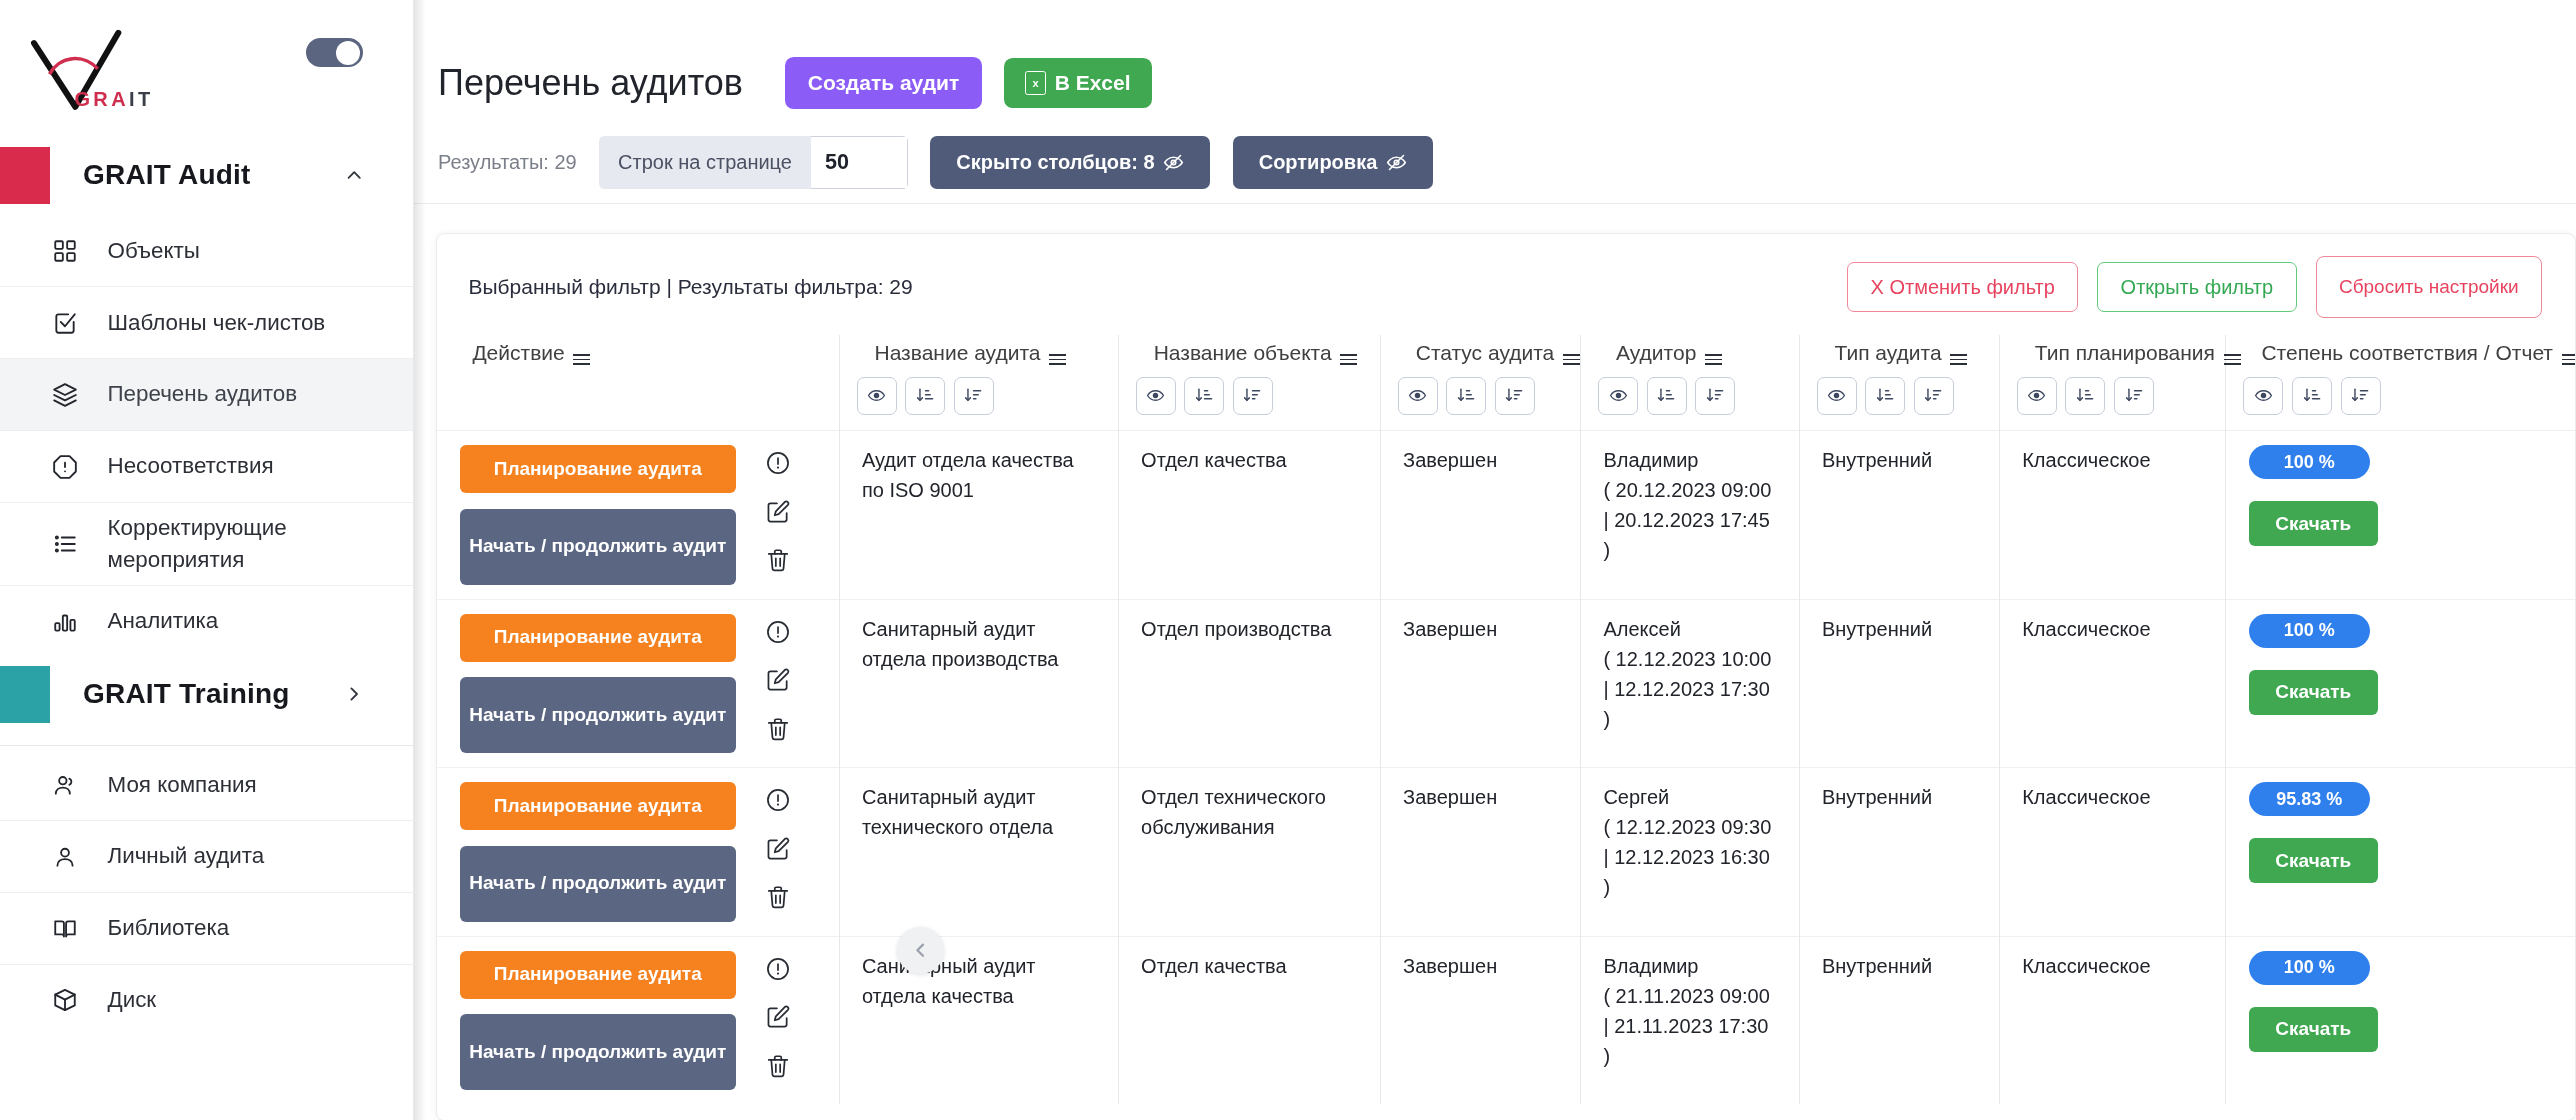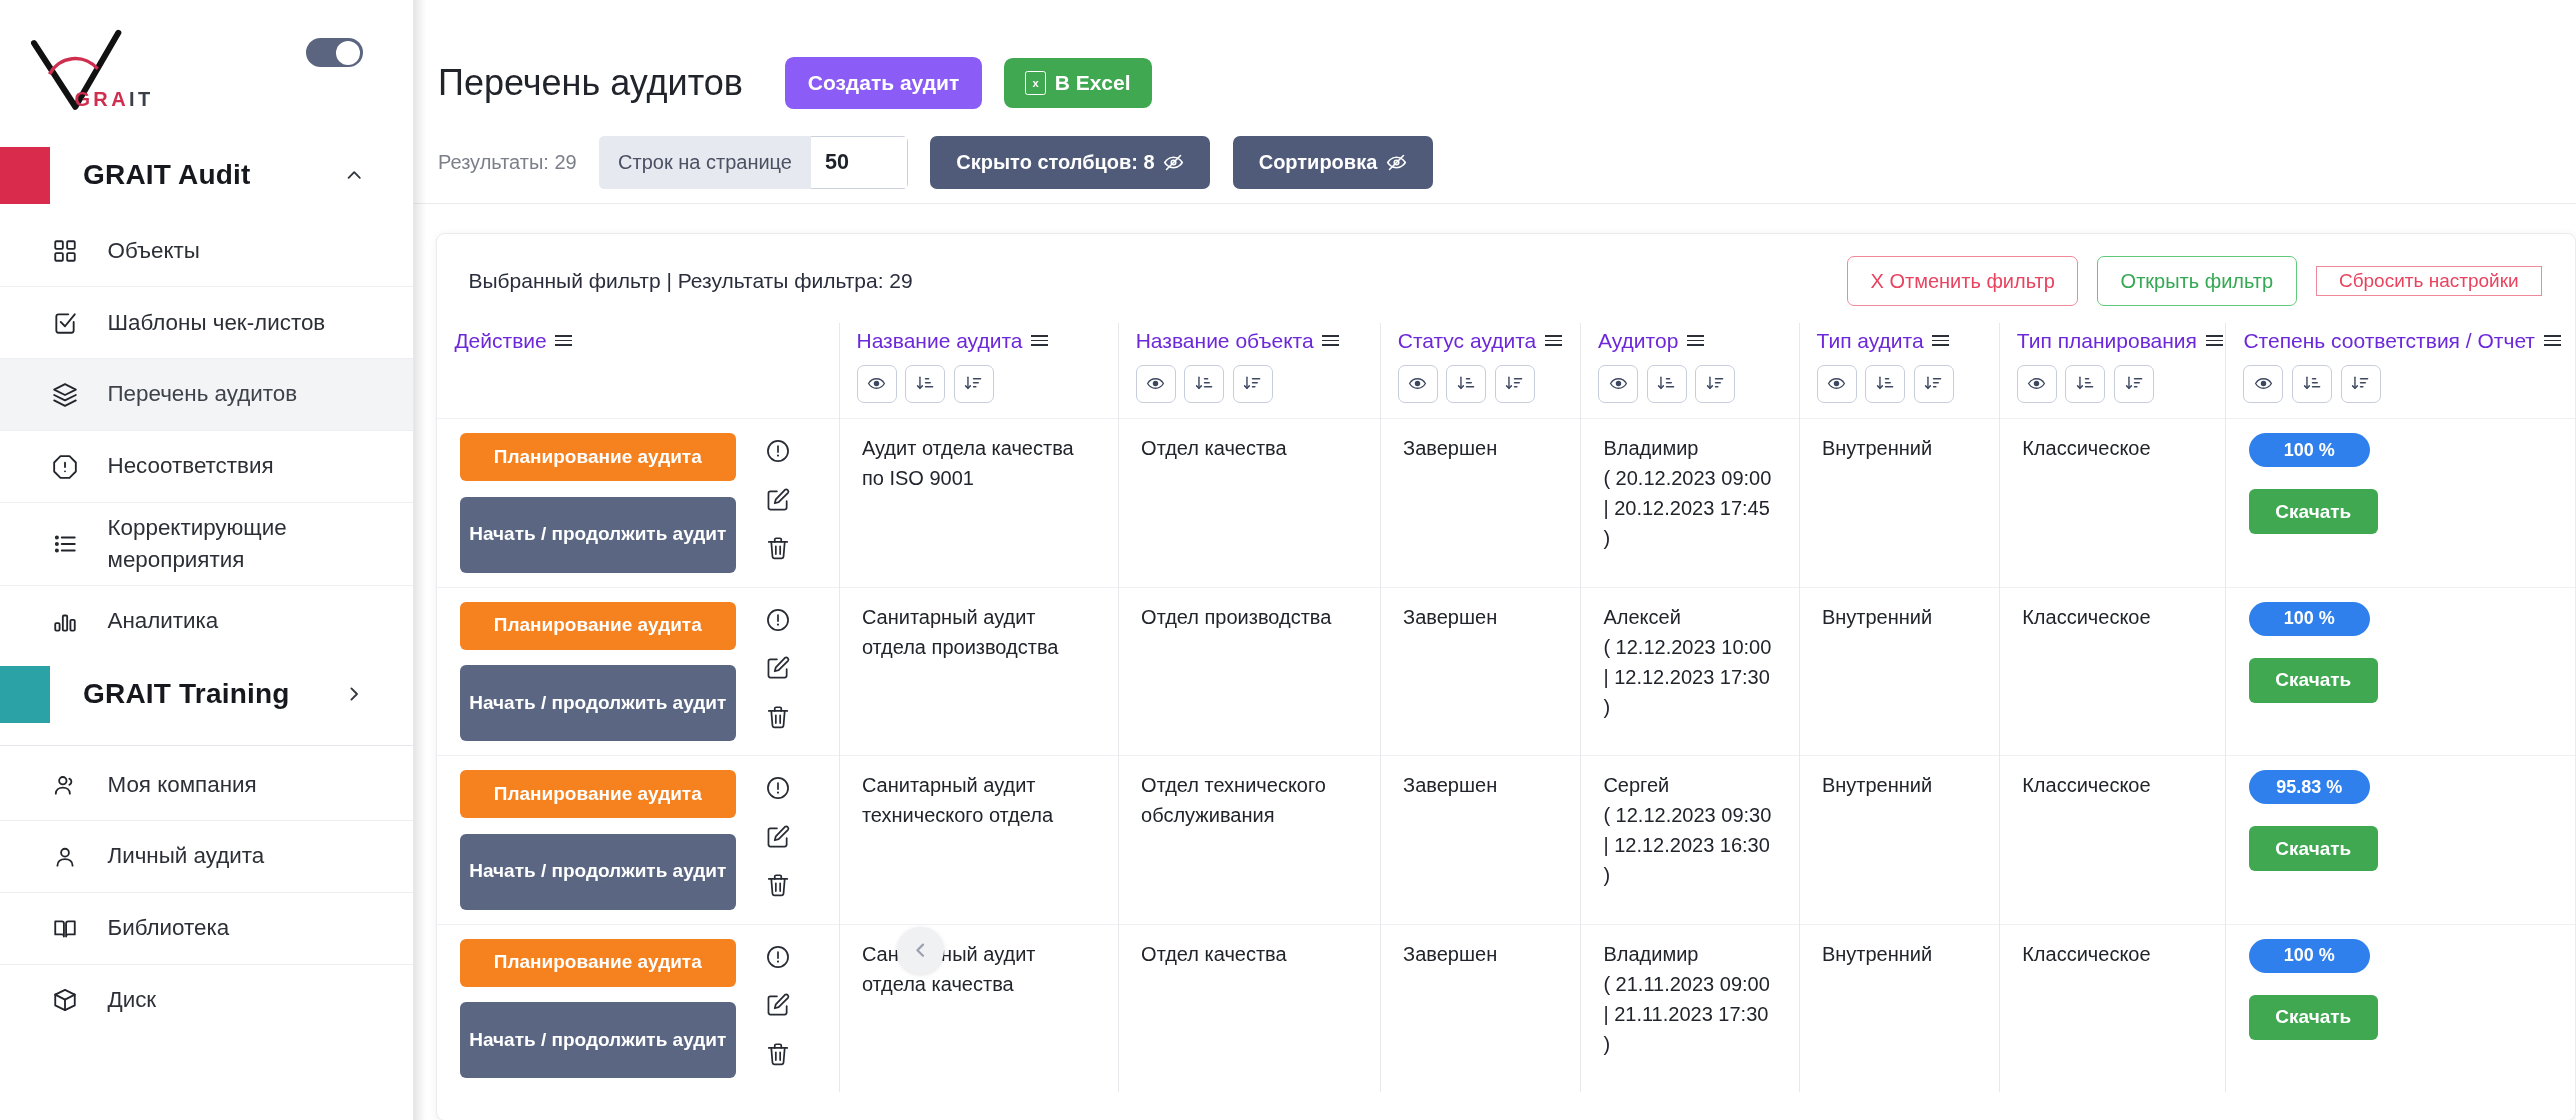--- a/index.html
+++ b/index.html
@@ -112,40 +112,40 @@
     padding: 22.4px 33px 17px 31px;
   }
   .filter-text { font-size: 21px; color: #2a2e3c; }
   .filter-btns { display:flex; align-items:center; gap: 19px; }
   .btn-outline {
     background:#fff; font-size: 20px; font-weight: 400;
     padding: 0 22.4px; height: 50px; border-radius: 7px; display:flex; align-items:center;
   }
   .btn-cancel-filter { border: 1.7px solid #f0889a; color:#e8435f; }
   .btn-open-filter { border: 1.7px solid #62c97a; color:#34a853; }
-  .btn-reset { border: 1.7px solid #f0889a; color:#e8435f; border-radius: 0; height: 30px; font-size: 19px;}
+  .btn-reset { border: 1.7px solid #f0889a; color:#e8435f; border-radius: 8px; height: 62px; font-size: 19px;}
 
   
   .table-wrap { overflow: hidden; width: 100%; }
   table.grid { border-collapse: collapse; table-layout: fixed; width: 100%; }
   table.grid th {
     vertical-align: top; text-align: left; padding: 5.2px 0 15.5px 0;
     border-left: 0.9px solid #e6e8ec; font-weight: 400;
   }
   table.grid th:first-child { border-left: none; }
   table.grid td {
     vertical-align: top; padding: 14px 22.4px 14px 22.4px;
     border-left: 0.9px solid #e6e8ec; border-top: 0.9px solid #eef0f3;
     font-size: 20px; color: #21242b; line-height: 1.5;
   }
   table.grid td:first-child { border-left: none; }
   .th-inner { padding: 0 17px; }
   .th-title {
-    font-size: 21px; color: #6d28d9; white-space: nowrap;
-    display: flex; align-items: center; gap: 8.6px;
+    font-size: 21px; color: #404040; white-space: nowrap;
+    display: flex; align-items: flex-end; gap: 8.6px; margin-left: 18px;
   }
   .hamb { display:inline-flex; flex-direction:column; gap:2.6px; }
   .hamb i { display:block; width: 17px; height: 1.7px; background:#2b2f38; }
   .th-ctrls { display: flex; gap: 8.6px; margin-top: 12px; }
   .ctrl {
     width: 40px; height: 38px; border: 0.9px solid #c7cddb; border-radius: 7px;
     background:#fff; display:flex; align-items:center; justify-content:center;
     cursor: pointer; color:#3d4860;
   }
 

